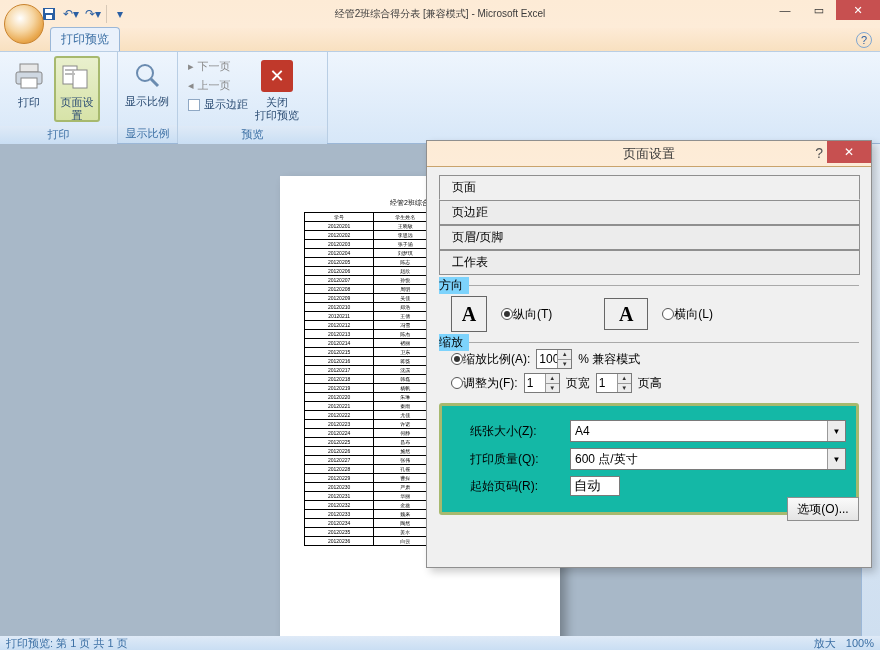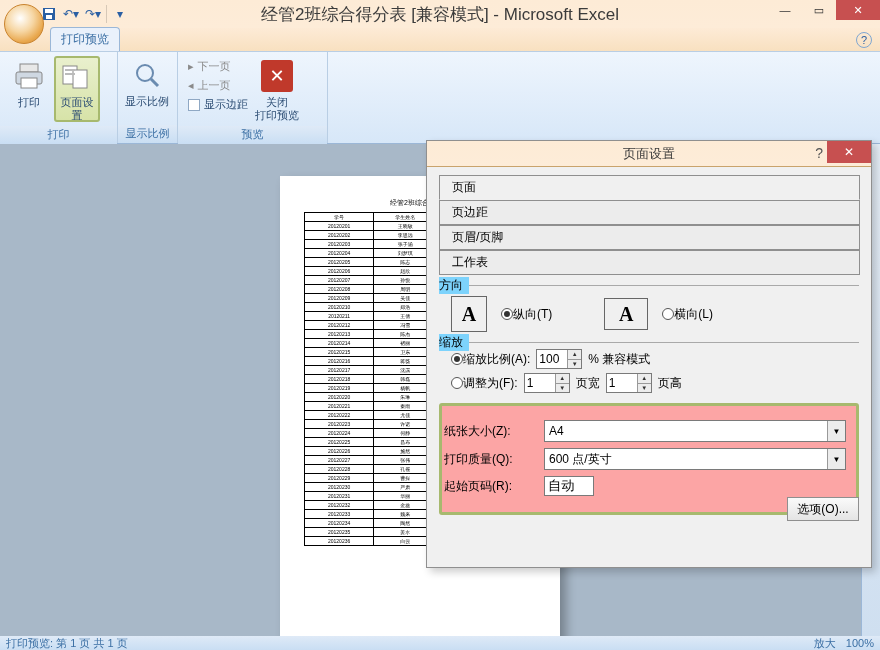--- a/index.html
+++ b/index.html
@@ -3,21 +3,21 @@
 <meta charset="utf-8">
 <style>
   * { box-sizing: border-box; margin: 0; padding: 0; font-family: "Microsoft YaHei", Arial, sans-serif; }
   body { width: 880px; height: 650px; background: #fff; overflow: hidden; font-size: 12px; }
 
   
   .titlebar { height: 28px; background: linear-gradient(#fdebd6, #fdecd8); display: flex; align-items: center; position: relative; }
   .qat { display:flex; align-items:center; gap:4px; padding-left:40px; }
   .qat .qat-btn { width:18px; height:18px; display:flex; align-items:center; justify-content:center; color:#2a5fa3; }
   .qat .sep { width:1px; height:18px; background:rgba(0,0,0,.15); }
-  .title-text { position:absolute; left:50%; transform:translateX(-50%); font-size:17px; color:#3b3b3b; }
+  .title-text { position:absolute; left:50%; transform:translateX(-50%); font-size:10px; color:#3b3b3b; }
   .winbtns { position:absolute; right:0; top:0; display:flex; }
   .winbtns div { width:34px; height:20px; display:flex; align-items:center; justify-content:center; font-size:11px; color:#333; }
   .winbtns .close { width:44px; background:#c75050; color:#fff; }
 
   
   .office-btn { position:absolute; left:4px; top:4px; width:40px; height:40px; border-radius:50%; background:radial-gradient(circle at 40% 35%, #fff, #f6d6a3 40%, #e9a84e 70%, #c9832e); border:1px solid #c9832e; z-index:10; display:flex; align-items:center; justify-content:center; }
   .office-btn span { font-size:9px; color:#b35f17; font-weight:bold; }
 
   
   .tabstrip { height:24px; background:linear-gradient(#fdebd6,#f8e0c0); display:flex; align-items:flex-end; padding-left:50px; border-bottom:1px solid #b9cee4; position:relative; }
@@ -63,27 +63,27 @@
   .dlg-tab.active { background:#f0f0f0; border-bottom:1px solid #f0f0f0; z-index:1; }
   .fieldset-line { border-top:1px solid #a9a9a9; position:relative; margin:10px 0 6px; }
   .fieldset-line .legend { position:absolute; top:-9px; left:0; background:#7dd3fc; padding-right:6px; color:#000; }
   .orient-row { display:flex; align-items:center; gap:14px; margin:10px 0 6px 12px; }
   .orient-box { width:36px; height:36px; border:1px solid #666; display:flex; align-items:center; justify-content:center; font-size:20px; font-family:"Times New Roman",serif; font-weight:bold; }
   .orient-box.land { width:44px; height:32px; }
   .radio-row { display:flex; align-items:center; }
   .radio { width:12px; height:12px; border-radius:50%; border:1px solid #555; background:#fff; display:inline-flex; align-items:center; justify-content:center; }
   .radio.chk::after { content:""; width:6px; height:6px; border-radius:50%; background:#333; }
   .scale-row { display:flex; align-items:center; gap:6px; margin:4px 0 4px 12px; }
-  .numbox { width:46px; height:20px; border:1px solid #7a7a7a; background:#fff; display:flex; align-items:center; position:relative; }
+  .numbox { width:36px; height:20px; border:1px solid #7a7a7a; background:#fff; display:flex; align-items:center; position:relative; }
   .numbox input { width:30px; border:none; font-size:12px; padding:1px 2px; outline:none; }
   .spinners { position:absolute; right:0; top:0; bottom:0; width:14px; display:flex; flex-direction:column; }
   .spinners div { flex:1; background:#ececec; border-left:1px solid #999; font-size:6px; display:flex; align-items:center; justify-content:center; color:#333; }
   .spinners div:first-child { border-bottom:1px solid #999; }
 
-  .hl-block { border:3px solid #a7b96e; background:#fca5a5; border-radius:3px; padding:8px 10px 10px 2px; margin-top:10px; }
+  .hl-block { border:3px solid #a7b96e; background:#14b8a6; border-radius:3px; padding:8px 10px 10px 28px; margin-top:10px; }
   .form-row { display:flex; align-items:center; gap:8px; margin:6px 0; }
   .form-row label { width:92px; color:#000; }
   .combo { flex:1; height:22px; border:1px solid #7a7a7a; background:#fff; display:flex; align-items:center; padding:0 4px; position:relative; }
   .combo .chev { position:absolute; right:0; top:0; bottom:0; width:18px; background:#ececec; border-left:1px solid #999; display:flex; align-items:center; justify-content:center; font-size:8px; }
   .textbox { width:50px; height:20px; border:1px solid #7a7a7a; background:#fff; padding:1px 3px; }
 
   .dlg-foot { position:absolute; right:12px; bottom:10px; display:flex; gap:10px; }
   .btn { width:72px; height:24px; border:1px solid #8f8f8f; background:linear-gradient(#fafafa,#e4e4e4); display:flex; align-items:center; justify-content:center; color:#000; }
   .options-btn { position:absolute; right:12px; bottom:46px; }
   

